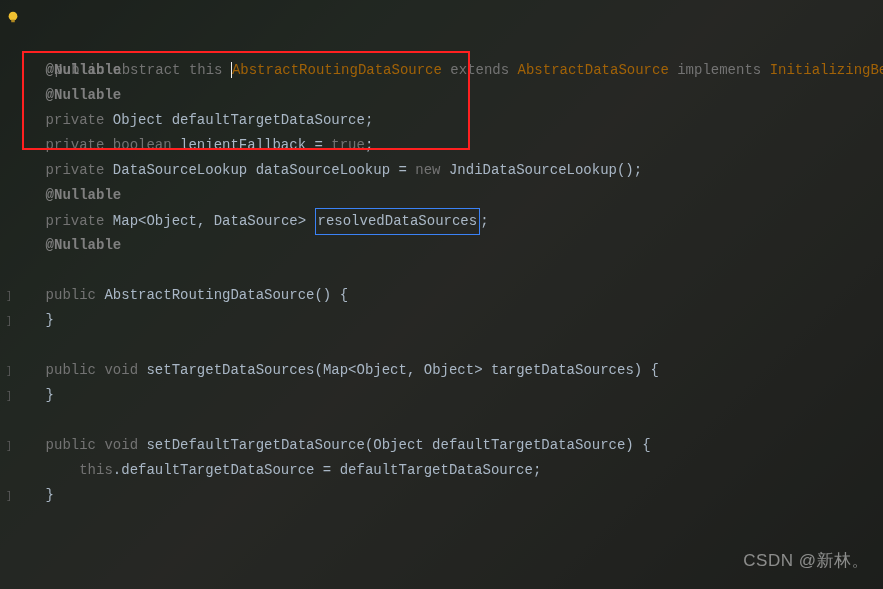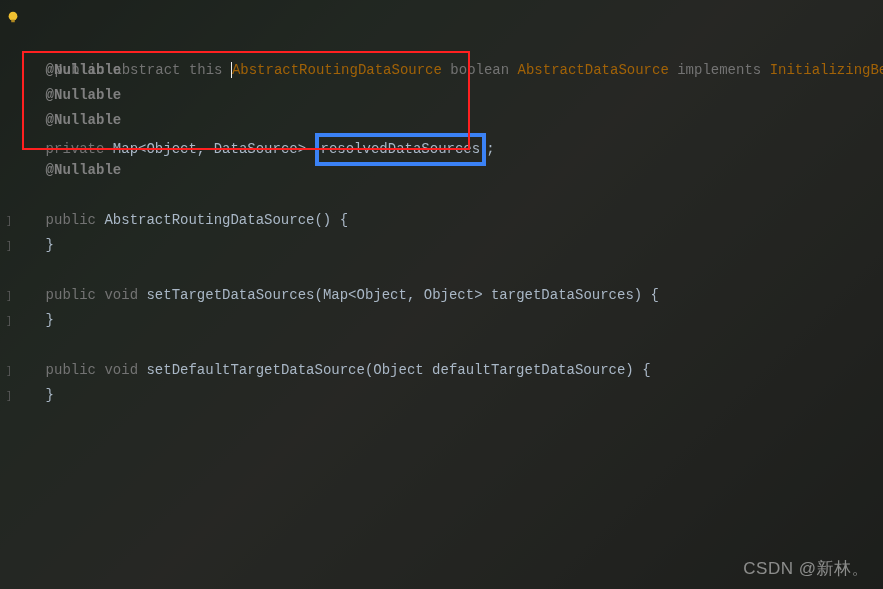--- a/index.html
+++ b/index.html
@@ -62,27 +62,27 @@
       position: absolute;
       border: 2px solid #ff2020;
       left: 22px;
       top: 51px;
       width: 448px;
       height: 99px;
       z-index: 2;
       pointer-events: none;
     }
     .green-box {
-      border: 4px solid #3b82f6;
+      border: 1px solid #3b82f6;
       padding: 0 2px;
       display: inline-block;
     }
     .watermark {
       position: absolute;
-      bottom: 8px;
+      bottom: 16px;
       right: 14px;
       color: rgba(230,230,230,0.55);
       font-family: sans-serif;
       font-size: 17px;
       z-index: 3;
       letter-spacing: 0.5px;
     }
   </style>
 </head>
 <body>
@@ -96,43 +96,55 @@
         <rect x="6" y="11" width="4" height="3" fill="#b08820"></rect>
       </svg>
   </span>
 
   <div class="red-box"></div>
 
   
   <div class="line">
     <span class="gutter"></span>
     <span class="code">
-      <span class="kw">public</span> <span class="kw">abstract</span> <span class="kw">this</span> <span class="cursor-bg"></span><span class="cls">AbstractRoutingDataSource</span> <span class="kw">boolean</span> <span class="cls">AbstractDataSource</span> <span class="kw">implements</span> <span class="cls">InitializingBean</span> 
+      <span class="kw">public</span> <span class="kw">abstract</span> <span class="kw">this</span> <span class="cursor-bg"></span><span class="cls">AbstractRoutingDataSource</span> <span class="kw">extends</span> <span class="cls">AbstractDataSource</span> <span class="kw">implements</span> <span class="cls">InitializingBean</span> 
     </span>
   </div>
 
   
   <div class="line">
     <span class="gutter"></span>
     <span class="code">    <span class="ann">@Nullable</span></span>
   </div>
 
   
 
   
   <div class="line">
     <span class="gutter"></span>
     <span class="code">    <span class="ann">@Nullable</span></span>
   </div>
 
   
-
-  
-
-  
+  <div class="line">
+    <span class="gutter"></span>
+    <span class="code">    <span class="kw">private</span> <span>Object</span> <span>defaultTargetDataSource</span><span class="punc">;</span></span>
+  </div>
+
+  
+  <div class="line">
+    <span class="gutter"></span>
+    <span class="code">    <span class="kw">private</span> <span class="kw">boolean</span> <span>lenientFallback</span> <span>=</span> <span class="kw">true</span><span class="punc">;</span></span>
+  </div>
+
+  
+  <div class="line">
+    <span class="gutter"></span>
+    <span class="code">    <span class="kw">private</span> <span>DataSourceLookup</span> <span>dataSourceLookup</span> <span>=</span> <span class="kw">new</span> <span>JndiDataSourceLookup()</span><span class="punc">;</span></span>
+  </div>
 
   
   <div class="line">
     <span class="gutter"></span>
     <span class="code">    <span class="ann">@Nullable</span></span>
   </div>
 
   
   <div class="line">
     <span class="gutter"></span>
@@ -182,20 +194,24 @@
   
   <div class="line"><span class="gutter"></span></div>
 
   
   <div class="line">
     <span class="gutter">]</span>
     <span class="code">    <span class="kw">public</span> <span class="kw">void</span> <span>setDefaultTargetDataSource(Object defaultTargetDataSource)</span> <span class="punc">{</span></span>
   </div>
 
   
+  <div class="line">
+    <span class="gutter"></span>
+    <span class="code">        <span class="kw">this</span><span>.</span><span>defaultTargetDataSource</span><span> = </span><span>defaultTargetDataSource</span><span class="punc">;</span></span>
+  </div>
 
   
   <div class="line">
     <span class="gutter">]</span>
     <span class="code">    <span class="punc">}</span></span>
   </div>
 
 </div>
 
 <div class="watermark">CSDN @新林。</div>

